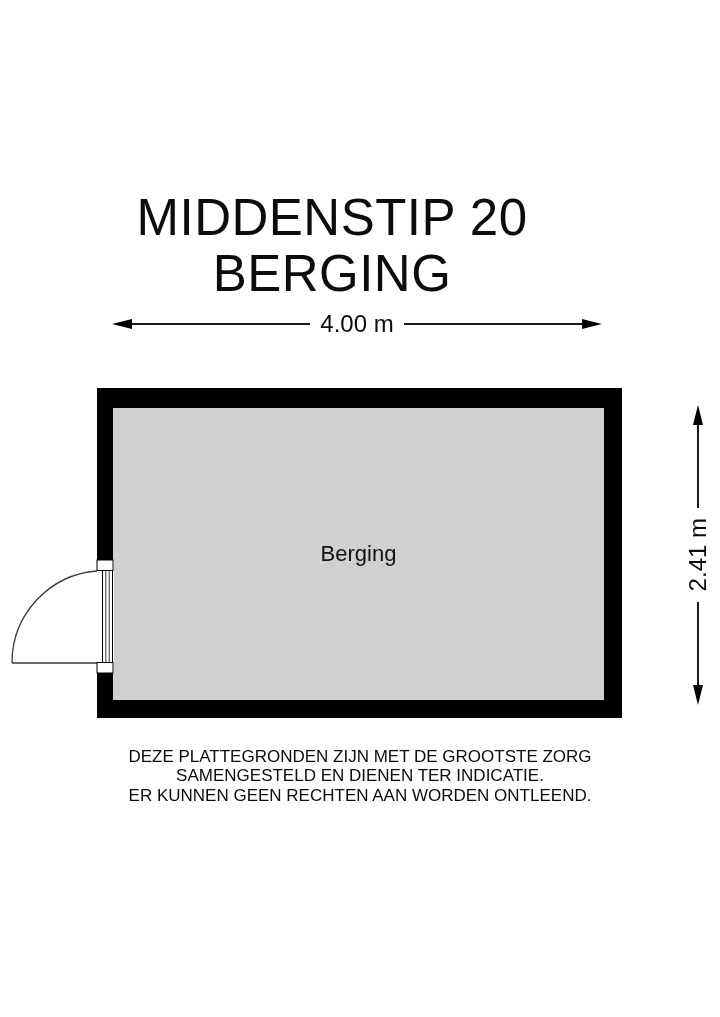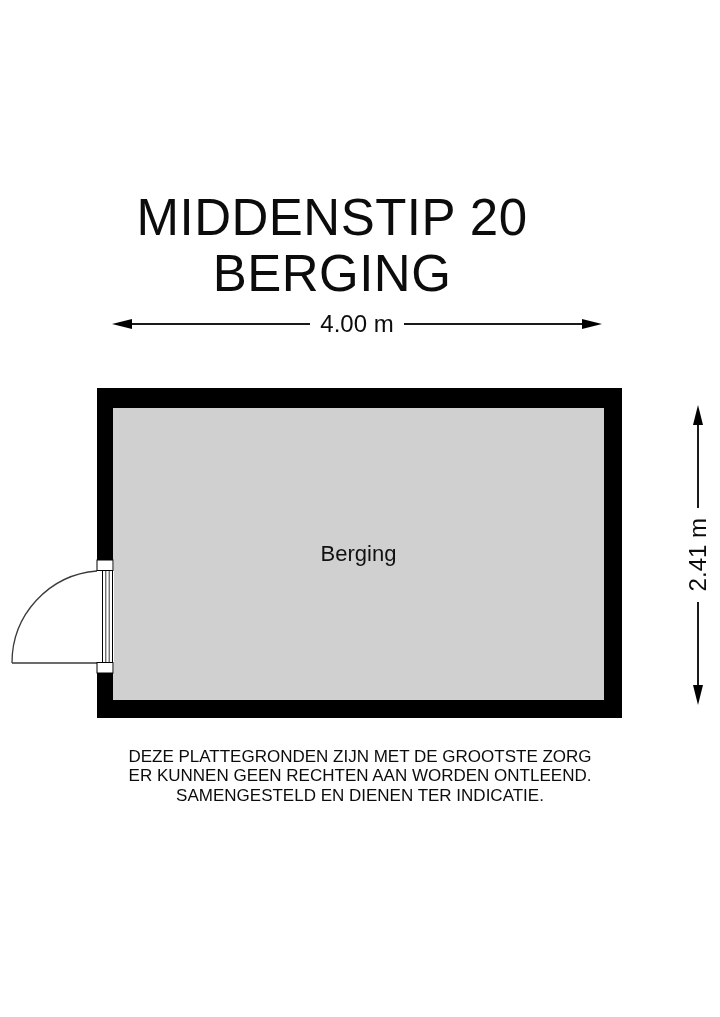--- a/index.html
+++ b/index.html
@@ -112,17 +112,17 @@
   <div class="v-dim">
     <div class="ah-up"></div>
     <div class="seg"></div>
     <div class="label">2.41 m</div>
     <div class="seg"></div>
     <div class="ah-down"></div>
   </div>
 
   <div class="footer">
     <div>DEZE PLATTEGRONDEN ZIJN MET DE GROOTSTE ZORG</div>
+    <div>SAMENGESTELD EN DIENEN TER INDICATIE.</div>
     <div>ER KUNNEN GEEN RECHTEN AAN WORDEN ONTLEEND.</div>
-    <div>SAMENGESTELD EN DIENEN TER INDICATIE.</div>
   </div>
 
 </div>
 
 </body></html>

